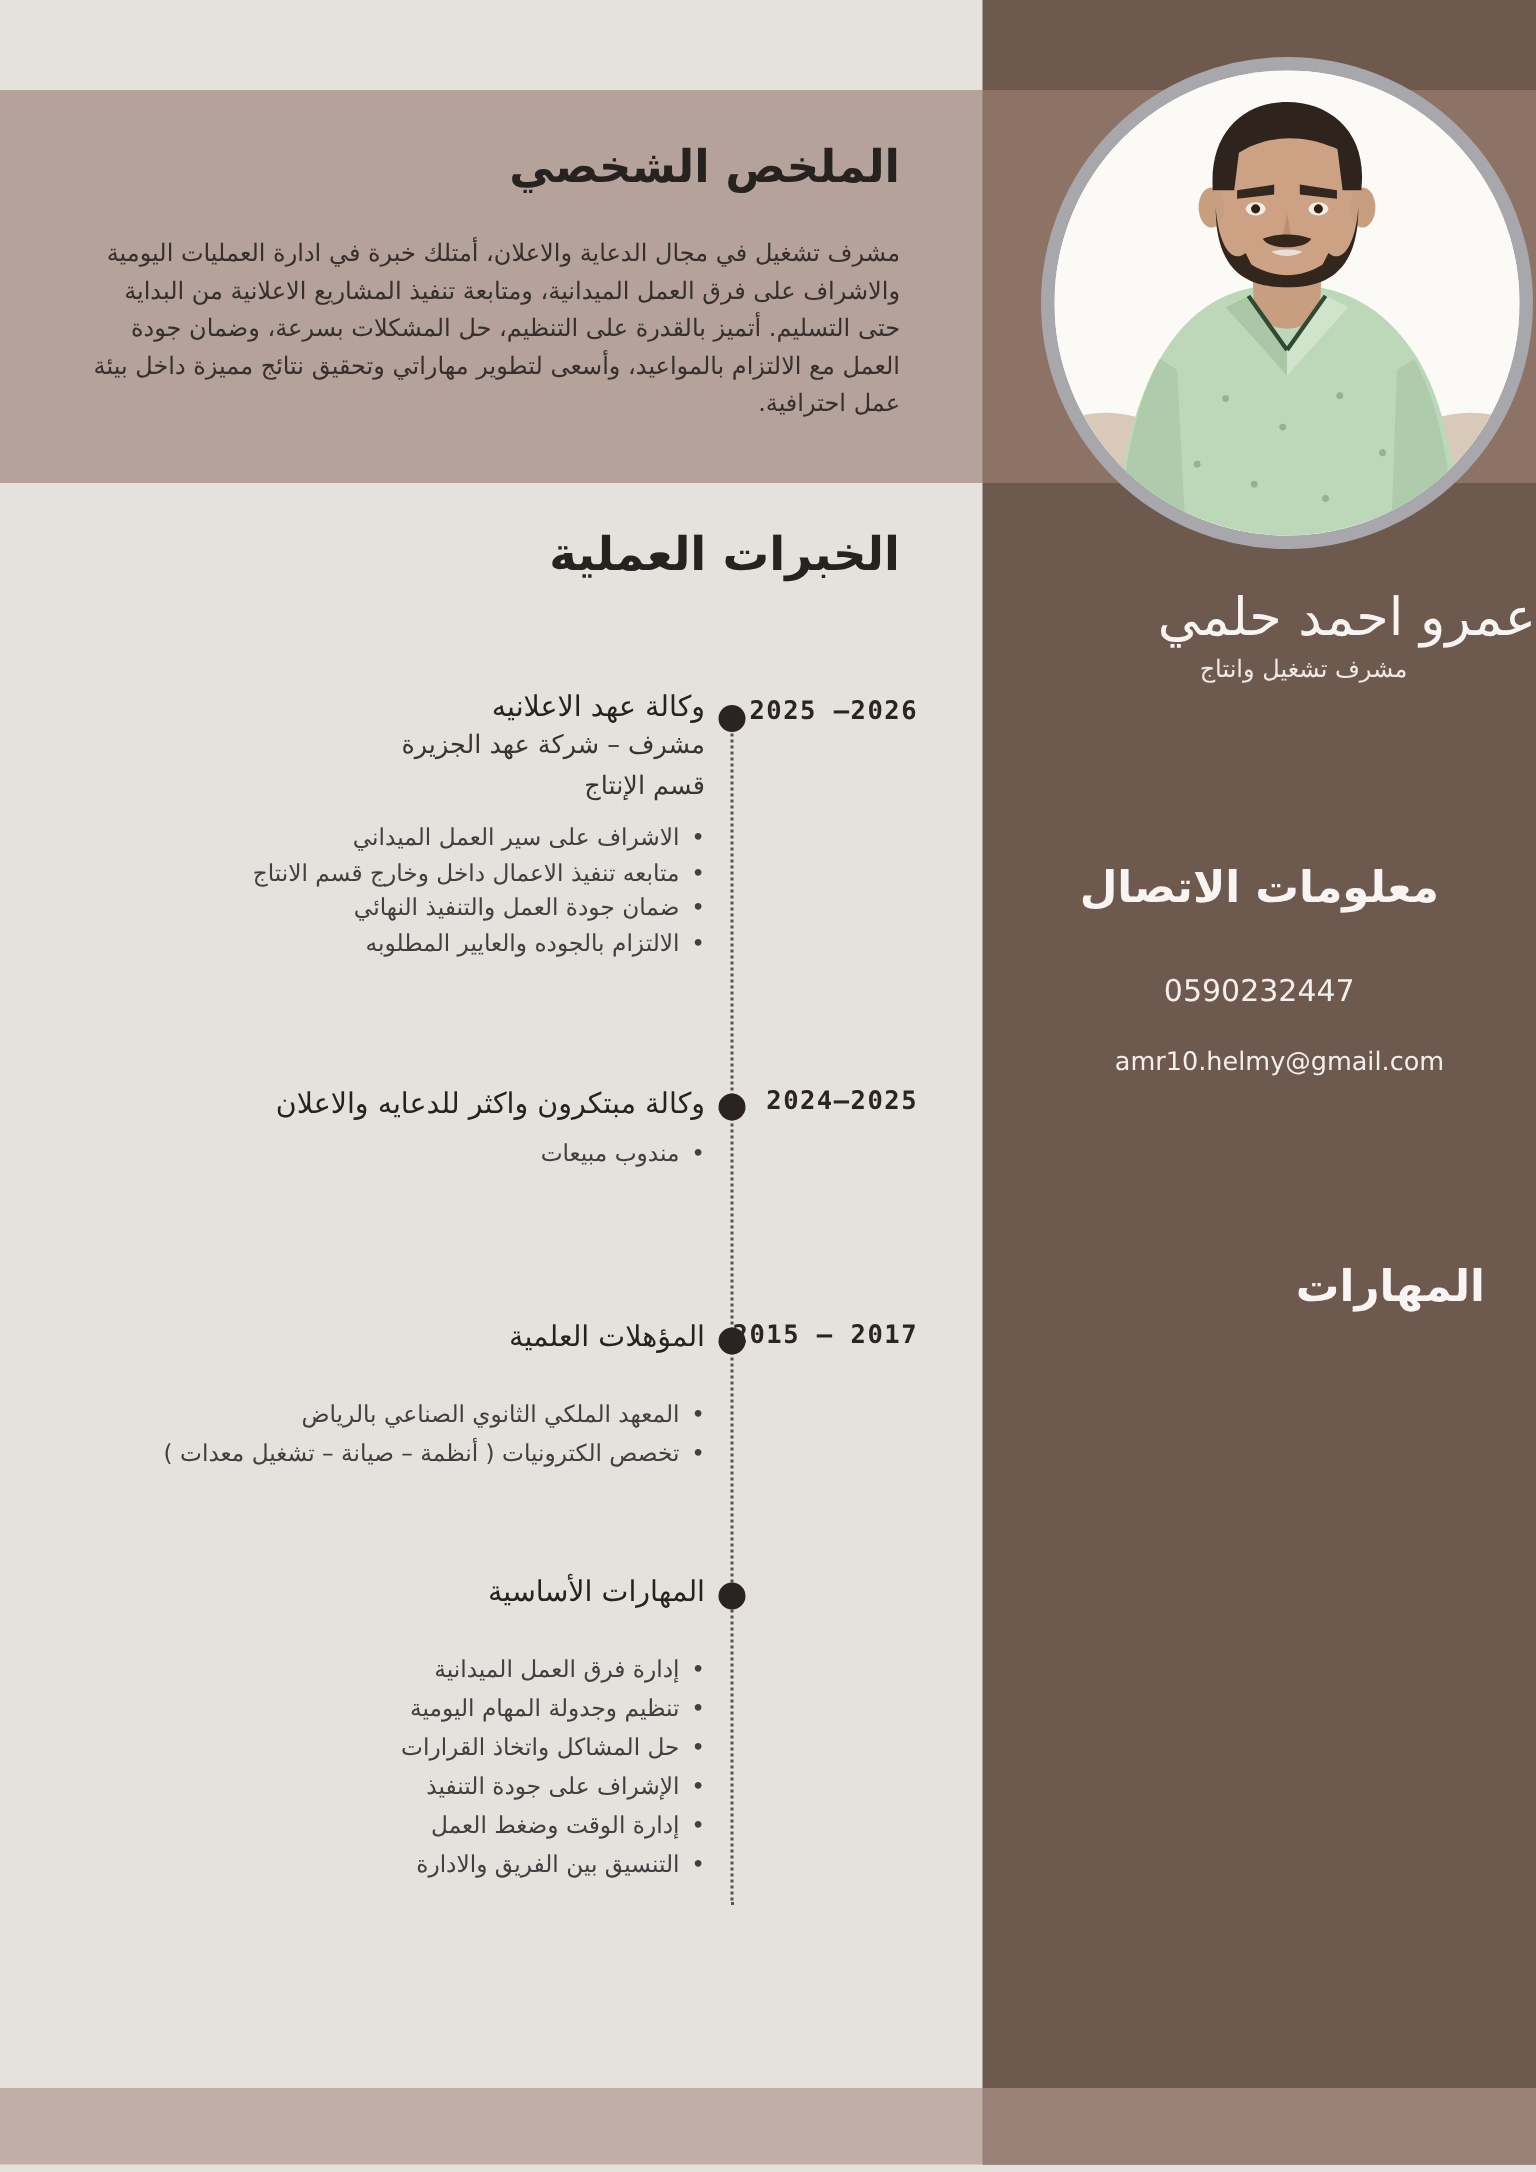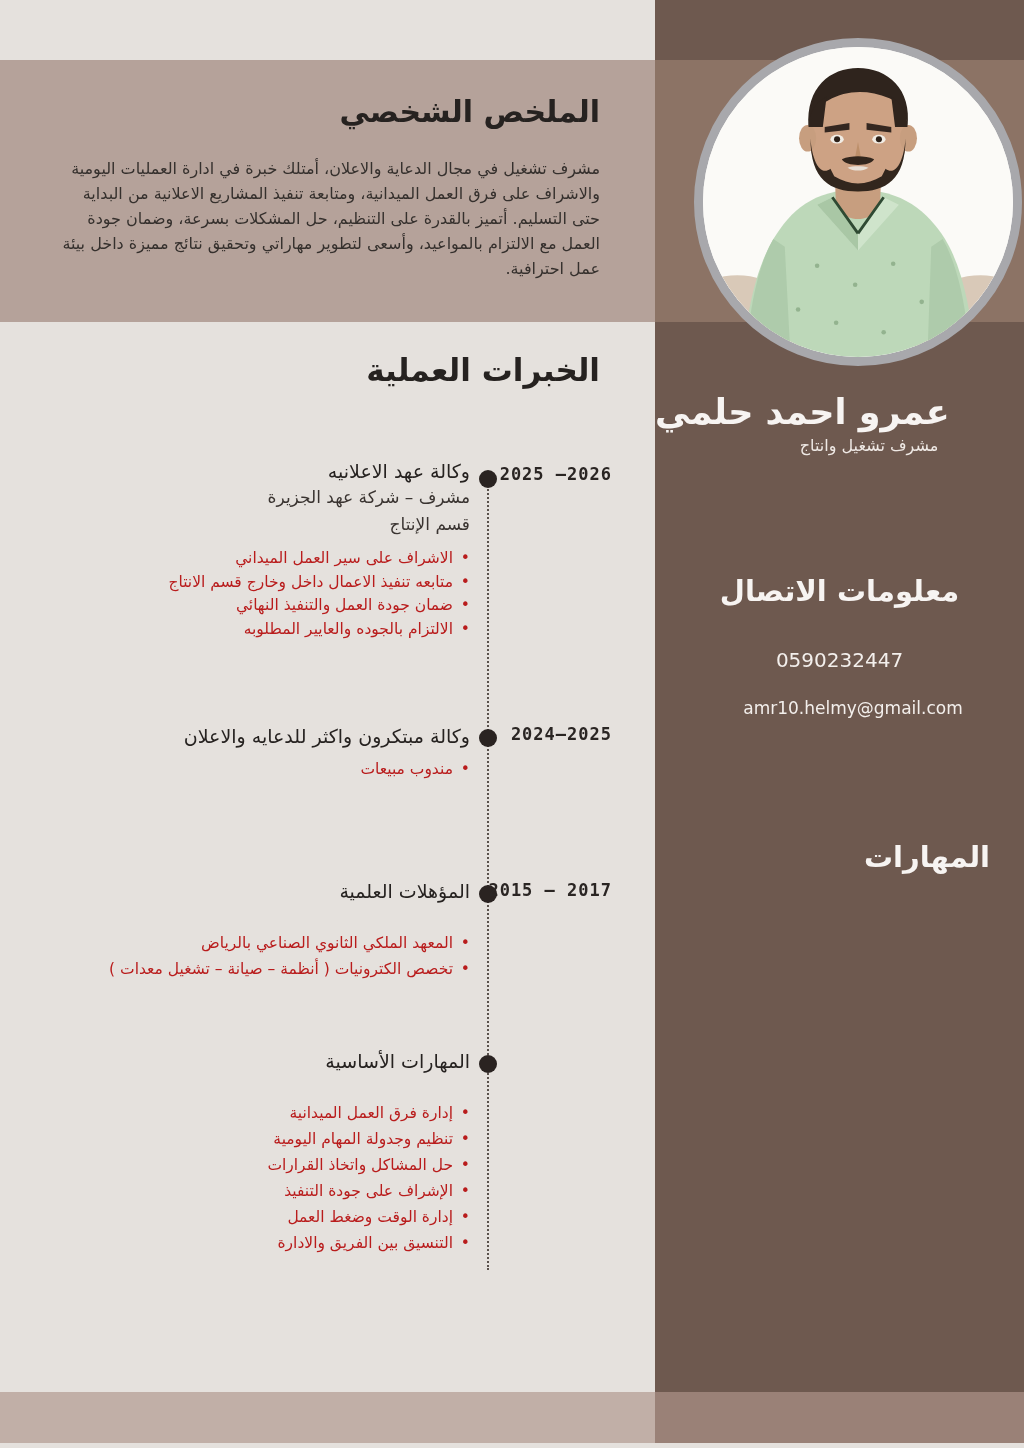--- a/index.html
+++ b/index.html
@@ -50,30 +50,30 @@
     font-family:"DejaVu Sans Mono", monospace; font-weight:bold;
     font-size:17px; letter-spacing:1px; color:#2a2523; white-space:nowrap;text-align:center;
   }
   .tl-entry {
     position:absolute; right:554px; width:430px; text-align:right; color:#2e2926;
   }
   .tl-entry h3 { font-size:19px; font-weight:normal; color:#262220; line-height:26px; }
   .tl-sub  { font-size:17px; line-height:27px; color:#3a3431; }
   .tl-entry ul { list-style:none; margin-top:9px; }
   .tl-entry li {
-    position:relative; padding-right:17px; font-size:15.5px; line-height:23.5px; color:#b91c1c;
+    position:relative; padding-right:17px; font-size:15.5px; line-height:23.5px; color:#404040;
   }
   .tl-entry li::before { content:"•"; position:absolute; right:0; top:0; }
   .tl-entry.spaced ul { margin-top:26px; }
   .tl-entry.spaced li { line-height:26px; }
 
   
   .side-name {
-    position:absolute; left:655px; top:392px; width:369px; text-align:left;
-    font-size:35px; font-weight:bold; color:#f7f4f2;
+    position:absolute; left:655px; top:392px; width:369px; text-align:right;
+    font-size:35px; font-weight:normal; color:#f7f4f2;
   }
   .side-job {
     position:absolute; left:655px; top:436px; width:428px; text-align:center;
     font-size:16px; color:#efe9e5;
   }
   .contact-title {
     position:absolute; left:655px; top:574px; width:369px; text-align:center;
     font-size:29px; font-weight:bold; color:#f7f4f2;
   }
   .contact-phone {

